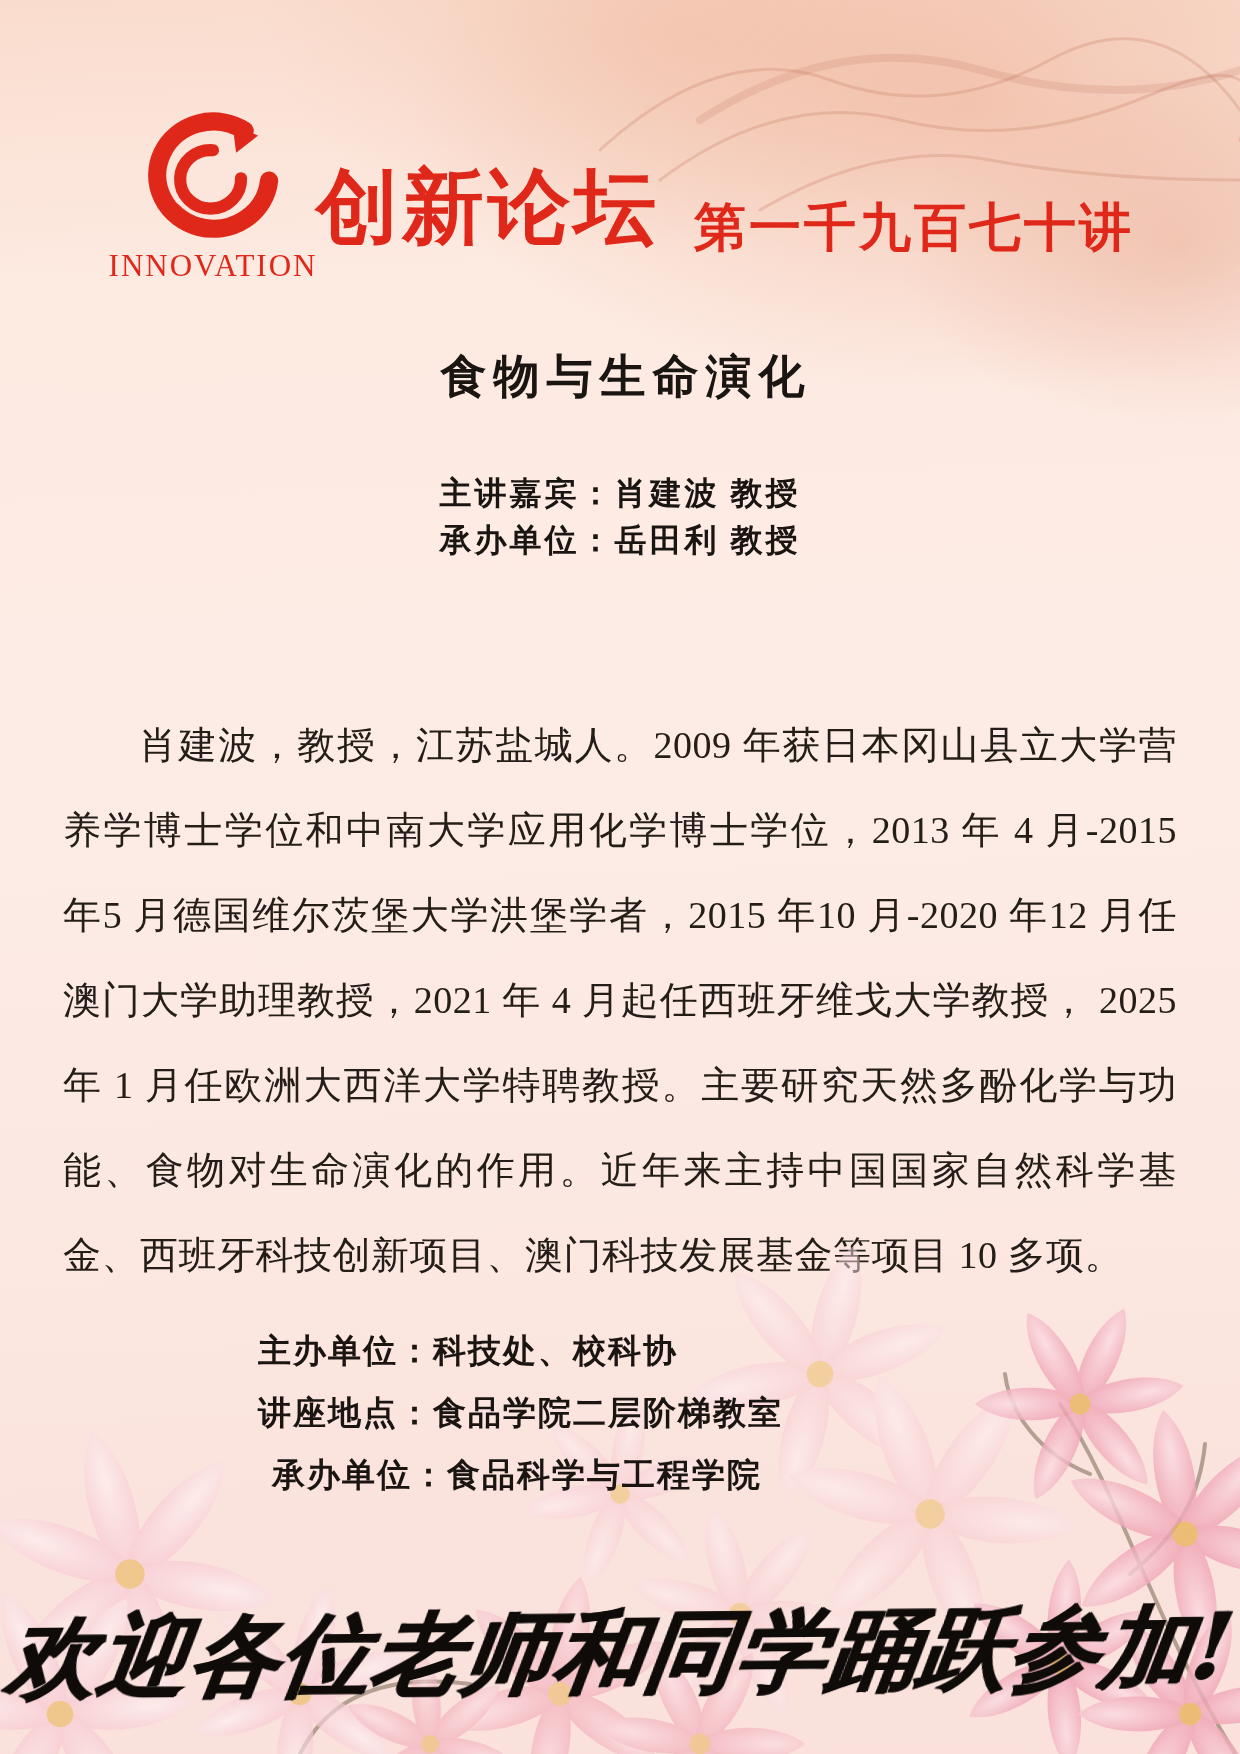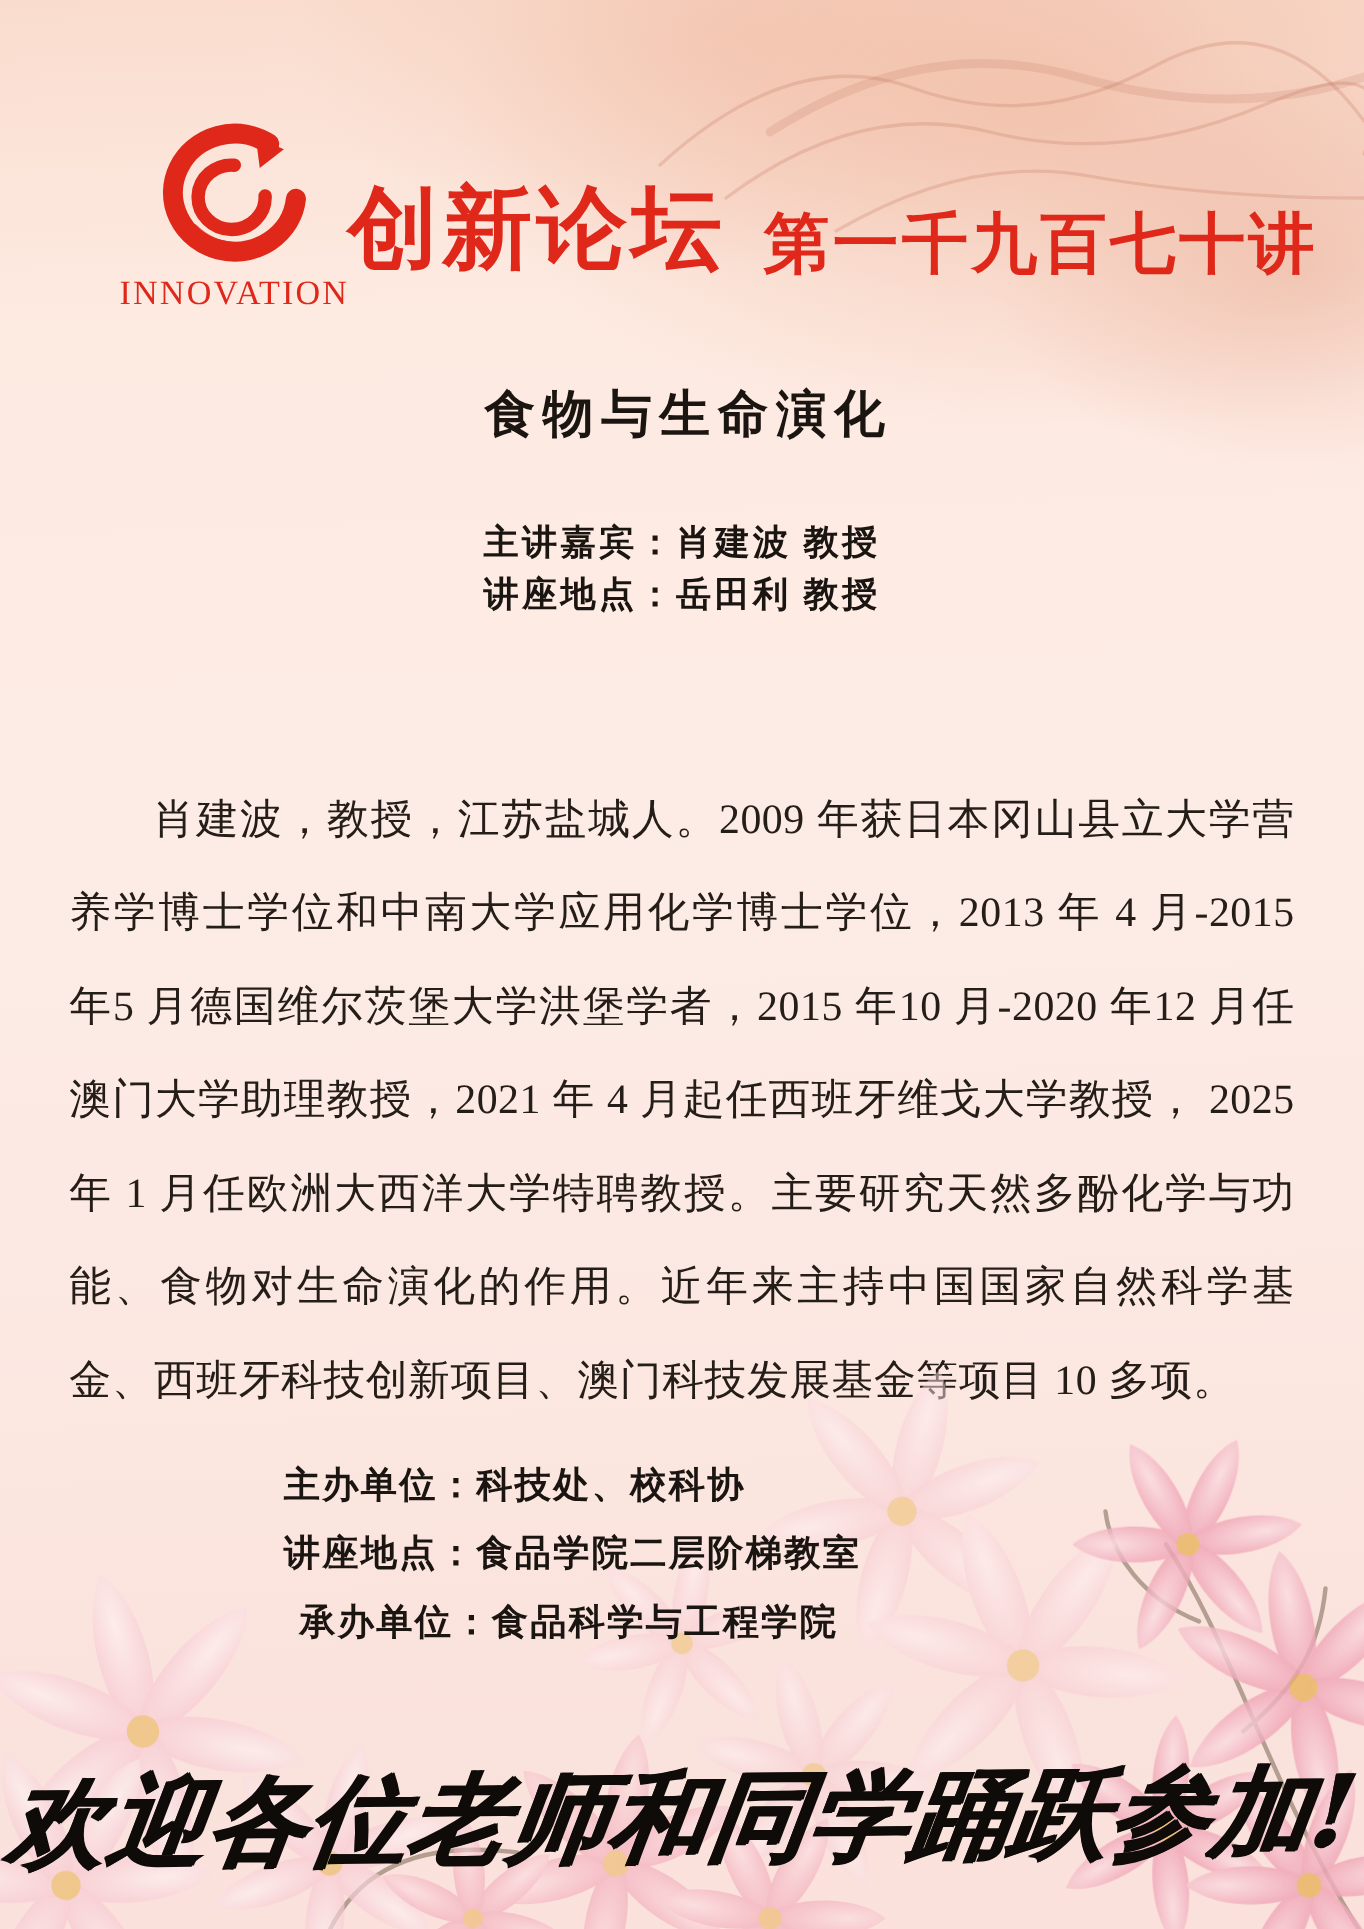--- a/index.html
+++ b/index.html
@@ -21,21 +21,21 @@
   .mountain-art { top:0; left:0; }
   .flower-art { left:0; bottom:0; }
 
   
   .logo-block { position:absolute; left:103px; top:110px; width:220px; text-align:center; }
   .logo-svg { width:156px; height:134px; margin:0 auto; }
   .logo-word { margin-top:4px; font-size:31px; color:var(--accent); letter-spacing:2px; }
 
   .title-row { position:absolute; left:316px; top:138px; display:flex; align-items:flex-end; white-space:nowrap;margin-top:15px; }
   .forum-title { font-family:"Liberation Sans", sans-serif; font-weight:bold; font-size:82px; color:var(--accent); letter-spacing:4px; }
-  .lecture-no { font-family:Liberation Mono, monospace; font-weight:bold; font-size:60px; color:var(--accent); margin-left:34px; letter-spacing:3px; }
+  .lecture-no { font-family:Liberation Mono, monospace; font-weight:bold; font-size:52px; color:var(--accent); margin-left:34px; letter-spacing:3px; }
 
   
   .lecture-title { position:absolute; top:346px; left:6px; width:100%; text-align:center;
     font-size:46px; font-weight:600; color:var(--ink); letter-spacing:7px; }
   .speakers { position:absolute; top:470px; left:0; width:100%; text-align:center; }
   .speakers .inner { display:inline-block; text-align:right; }
   .speaker-line { font-size:32px; font-weight:bold; color:var(--ink); letter-spacing:3px; line-height:47px; }
 
   
   .bio { position:absolute; top:703px; left:63px; width:1114px;
@@ -86,21 +86,21 @@
   <div class="title-row">
     <span class="forum-title">创新论坛</span>
     <span class="lecture-no">第一千九百七十讲</span>
   </div>
 
   <div class="lecture-title">食物与生命演化</div>
 
   <div class="speakers">
     <div class="inner">
       <div class="speaker-line">主讲嘉宾：肖建波 教授</div>
-      <div class="speaker-line">讲座地点：岳田利 教授</div>
+      <div class="speaker-line">承办单位：岳田利 教授</div>
     </div>
   </div>
 
   <div class="bio">肖建波，教授，江苏盐城人。2009 年获日本冈山县立大学营养学博士学位和中南大学应用化学博士学位，2013 年 4 月-2015 年5 月德国维尔茨堡大学洪堡学者，2015 年10 月-2020 年12 月任澳门大学助理教授，2021 年 4 月起任西班牙维戈大学教授， 2025 年 1 月任欧洲大西洋大学特聘教授。主要研究天然多酚化学与功能、食物对生命演化的作用。近年来主持中国国家自然科学基金、西班牙科技创新项目、澳门科技发展基金等项目 10 多项。</div>
 
   <svg class="art flower-art" width="1240" height="780" viewBox="0 0 1240 780">
     <defs>
       <radialGradient id="pgLight" cx="50%" cy="30%" r="80%">
         <stop offset="0" stop-color="#fdf1f2"></stop>
           <stop offset="1" stop-color="#f5b9c6"></stop>

